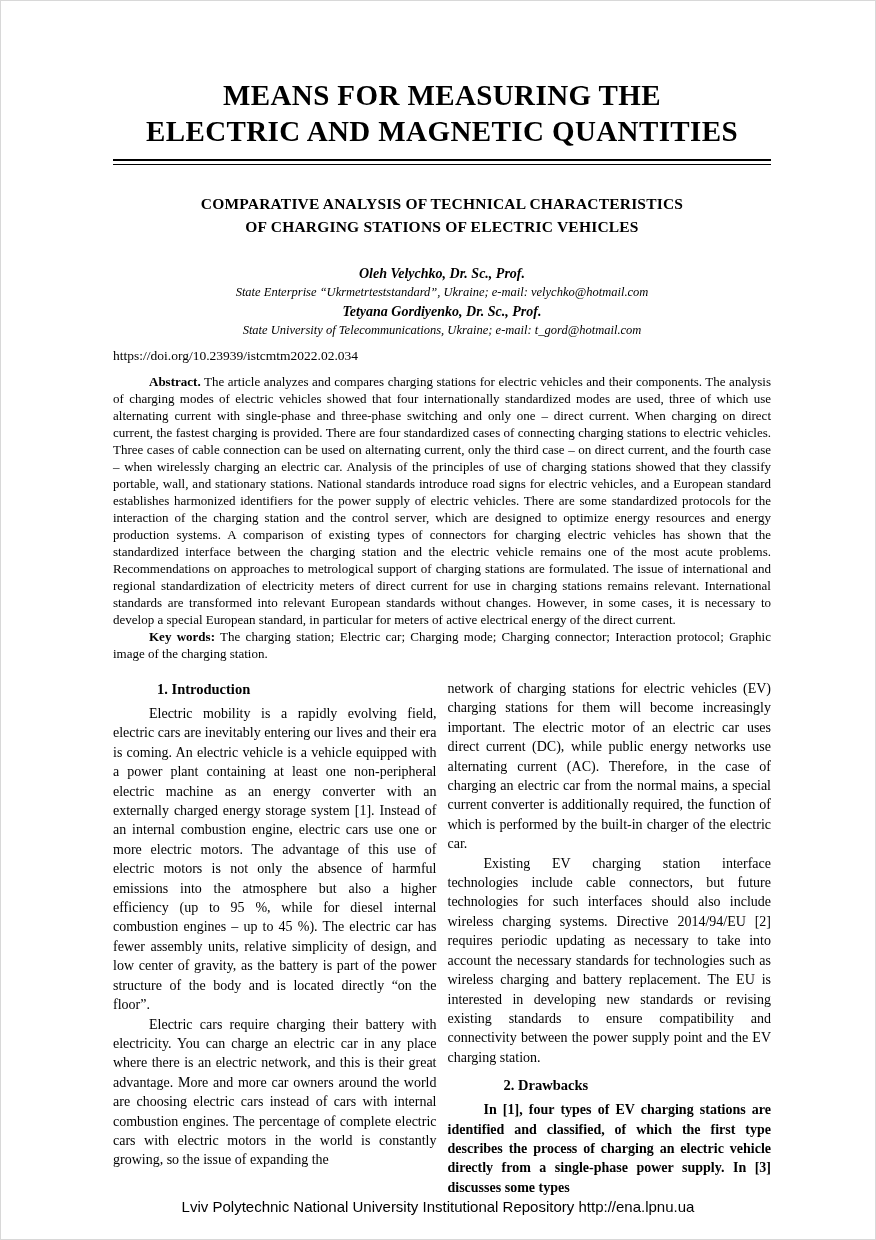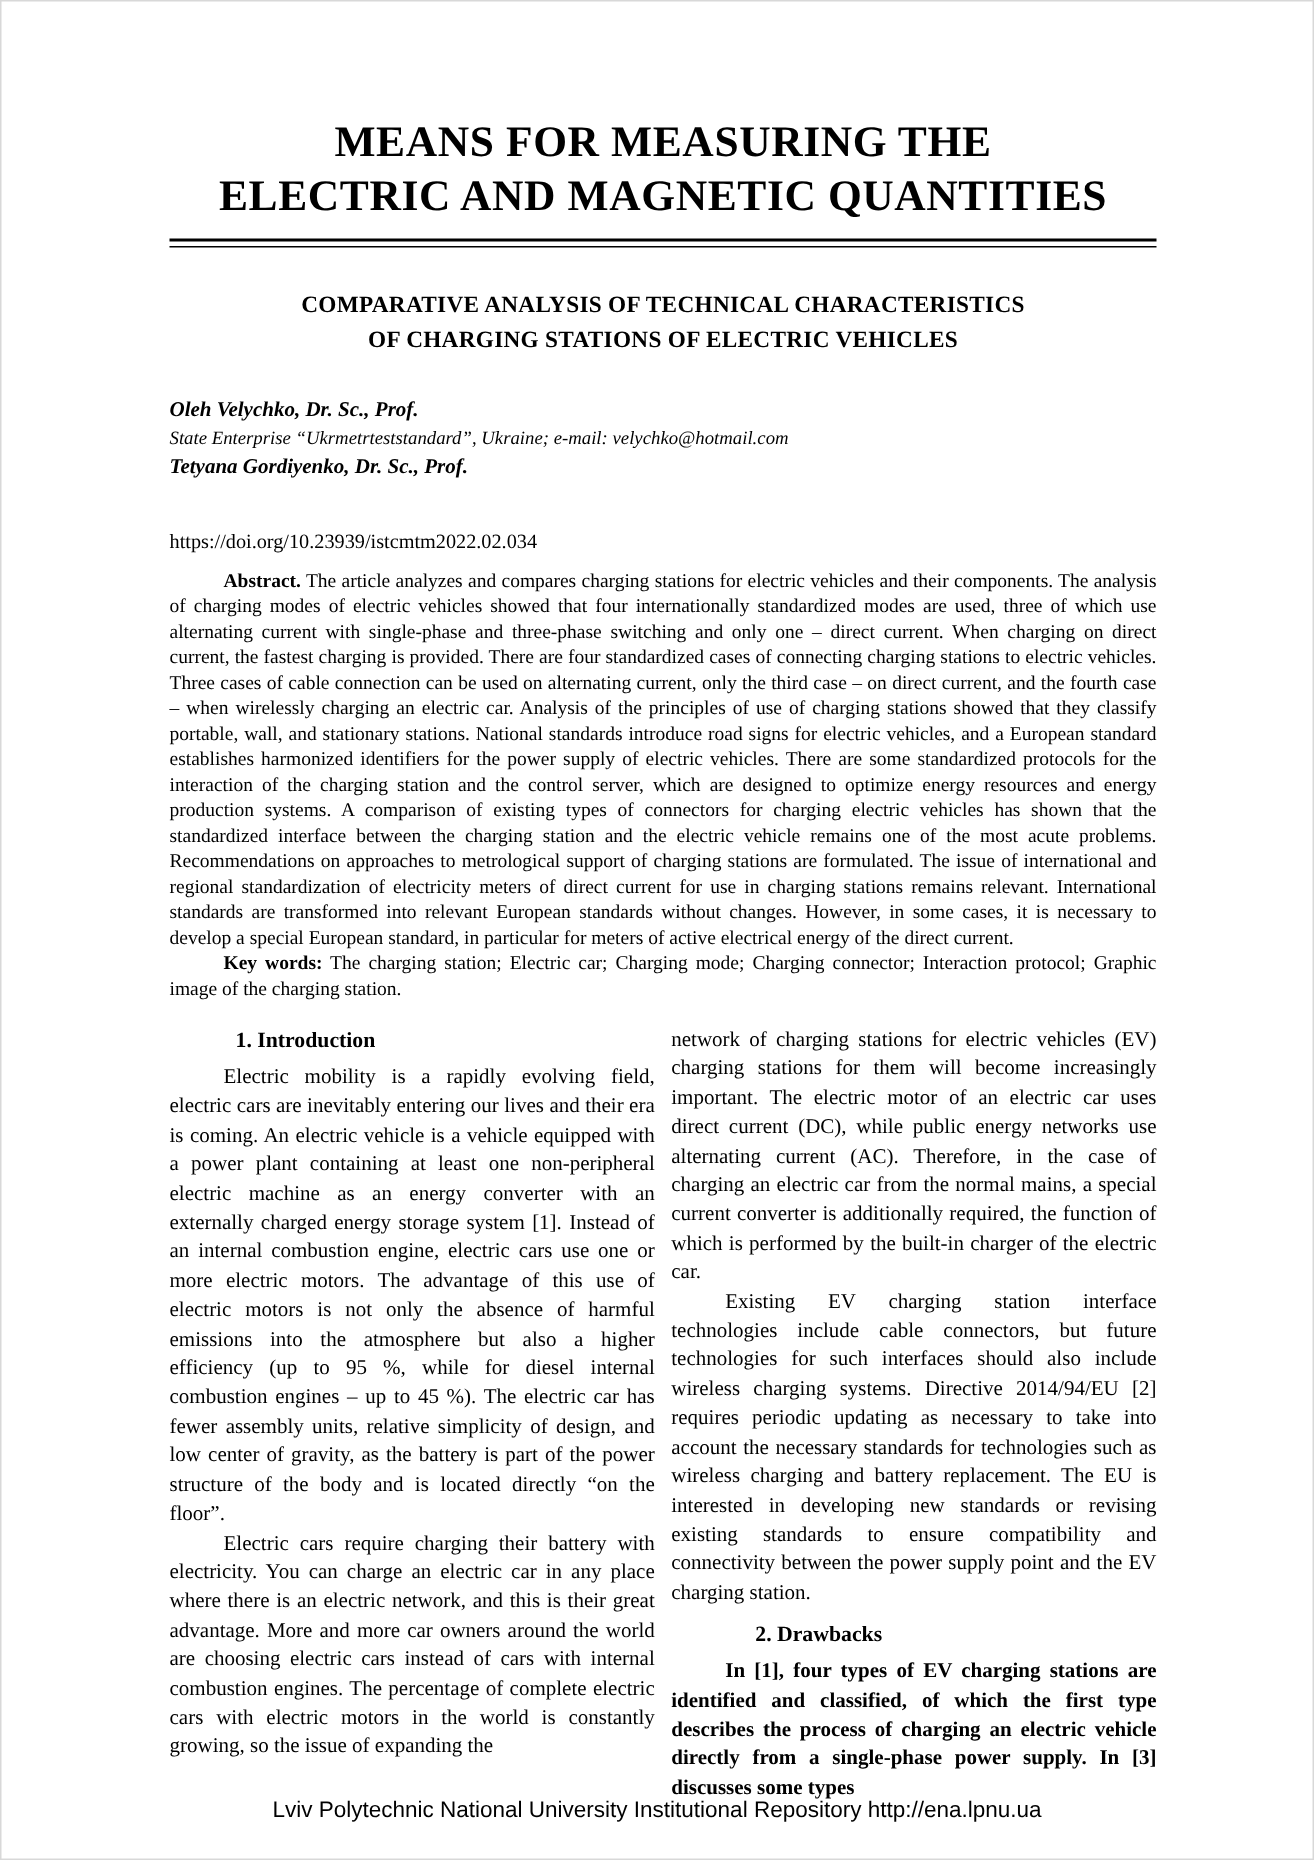--- a/index.html
+++ b/index.html
@@ -38,38 +38,38 @@
   .article-title {
     margin: 0;
     text-align: center;
     font-size: 15.5px;
     font-weight: bold;
     line-height: 23px;
     letter-spacing: 0.2px;
   }
 
   
-  .authors { margin-top: 27px; text-align: left; }
+  .authors { margin-top: 27px; text-align: center; }
   .author-name {
     font-size: 14px;
     font-weight: bold;
     font-style: italic;
     line-height: 18px;
     margin-bottom: 1px;
   }
   .author-affiliation {
     font-size: 12.5px;
     font-style: italic;
     line-height: 17px;
     margin-bottom: 2px;
   }
 
   
   .doi {
-    margin-top: 31px;
+    margin-top: 8px;
     font-size: 13.5px;
     line-height: 17px;
   }
 
   
   .abstract, .keywords {
     margin: 9px 0 0 0;
     font-size: 13px;
     line-height: 17px;
     text-align: justify;
@@ -128,20 +128,21 @@
 
   <h2 class="article-title">
     <span>COMPARATIVE ANALYSIS OF TECHNICAL CHARACTERISTICS</span><br>
     <span>OF CHARGING STATIONS OF ELECTRIC VEHICLES</span>
   </h2>
 
   <div class="authors">
     <div class="author-name">Oleh Velychko, Dr. Sc., Prof.</div>
     <div class="author-affiliation">State Enterprise “Ukrmetrteststandard”, Ukraine; e-mail: velychko@hotmail.com</div>
     <div class="author-name">Tetyana Gordiyenko, Dr. Sc., Prof.</div>
+    <div class="author-affiliation">State University of Telecommunications, Ukraine; e-mail: t_gord@hotmail.com</div>
   </div>
 
   <div class="doi">https://doi.org/10.23939/istcmtm2022.02.034</div>
 
   <p class="abstract"><b class="label">Abstract.</b> <span>The article analyzes and compares charging stations for electric vehicles and their components. The analysis of charging modes of electric vehicles showed that four internationally standardized modes are used, three of which use alternating current with single-phase and three-phase switching and only one – direct current. When charging on direct current, the fastest charging is provided. There are four standardized cases of connecting charging stations to electric vehicles. Three cases of cable connection can be used on alternating current, only the third case – on direct current, and the fourth case – when wirelessly charging an electric car. Analysis of the principles of use of charging stations showed that they classify portable, wall, and stationary stations. National standards introduce road signs for electric vehicles, and a European standard establishes harmonized identifiers for the power supply of electric vehicles. There are some standardized protocols for the interaction of the charging station and the control server, which are designed to optimize energy resources and energy production systems. A comparison of existing types of connectors for charging electric vehicles has shown that the standardized interface between the charging station and the electric vehicle remains one of the most acute problems. Recommendations on approaches to metrological support of charging stations are formulated. The issue of international and regional standardization of electricity meters of direct current for use in charging stations remains relevant. International standards are transformed into relevant European standards without changes. However, in some cases, it is necessary to develop a special European standard, in particular for meters of active electrical energy of the direct current.</span></p>
 
   <p class="keywords"><b class="label">Key words:</b> <span>The charging station; Electric car; Charging mode; Charging connector; Interaction protocol; Graphic image of the charging station.</span></p>
 
   <div class="columns">
 

